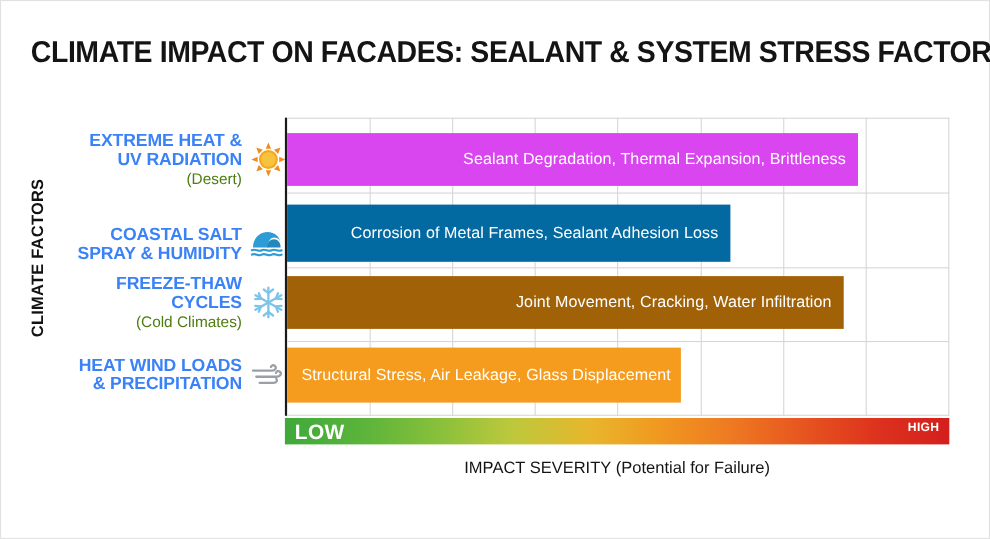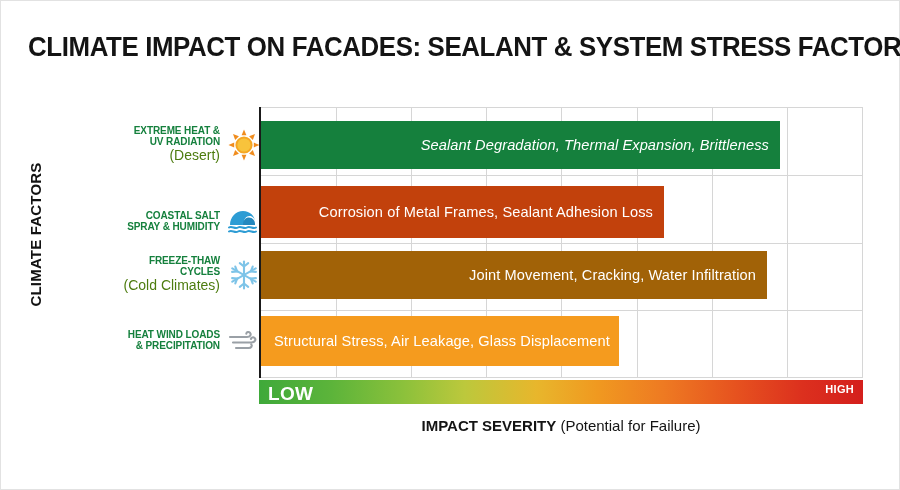--- a/index.html
+++ b/index.html
@@ -54,23 +54,23 @@
     display:flex;
     align-items:center;
     justify-content:flex-end;
     gap:7px;
   }
   .cat-textblock{
     text-align:right;
     line-height:1.09;
   }
   .cat-line{
-    font-size:10px;
+    font-size:16px;
     font-weight:bold;
-    color:#15803d;
+    color:#3b82f6;
     white-space:nowrap;
     letter-spacing:-0.1px;
   }
   .cat-sub{
     font-size:14px;
     font-weight:normal;
     color:#4d7c0f;
     white-space:nowrap;
   }
   .cat-icon{
@@ -153,21 +153,21 @@
   
   #x-axis-caption{
     position:absolute;
     left:258px; top:416px;
     width:604px;
     text-align:center;
     font-size:15px;
     color:#141414;
     white-space:nowrap;
   }
-  #x-axis-caption .strong{font-weight:bold;}
+  #x-axis-caption .strong{font-weight:normal;}
   #x-axis-caption .light{font-weight:normal;}
 
   
   #source-note{
     position:absolute;
     right:24px; bottom:14px;
     font-size:11.4px;
     color:#2e2e2e;
     white-space:nowrap;
   }
@@ -274,25 +274,25 @@
     <div class="grid-v" style="left:451px;"></div>
     <div class="grid-v" style="left:526px;"></div>
     <div class="grid-v" style="left:601px;"></div>
 
     <div class="grid-h" style="top:0px;"></div>
     <div class="grid-h" style="top:68px;"></div>
     <div class="grid-h" style="top:136px;"></div>
     <div class="grid-h" style="top:203px;"></div>
     <div class="grid-h" style="top:270px;"></div>
 
-    <div class="bar" style="top:14px;height:48px;width:519px;background:#15803d;font-style:italic;">
+    <div class="bar" style="top:14px;height:48px;width:519px;background:#d946ef;">
       <span class="bar-label">Sealant Degradation, Thermal Expansion, Brittleness</span>
     </div>
 
-    <div class="bar" style="top:79px;height:52px;width:403px;background:#c2410c;justify-content:flex-end;">
+    <div class="bar" style="top:79px;height:52px;width:403px;background:#0369a1;justify-content:flex-end;">
       <span class="bar-label">Corrosion of Metal Frames, Sealant Adhesion Loss</span>
     </div>
 
     <div class="bar" style="top:144px;height:48px;width:506px;background:#a16207;">
       <span class="bar-label">Joint Movement, Cracking, Water Infiltration</span>
     </div>
 
     <div class="bar left-label" style="top:209px;height:50px;width:358px;background:#f59b1e;">
       <span class="bar-label">Structural Stress, Air Leakage, Glass Displacement</span>
     </div>

